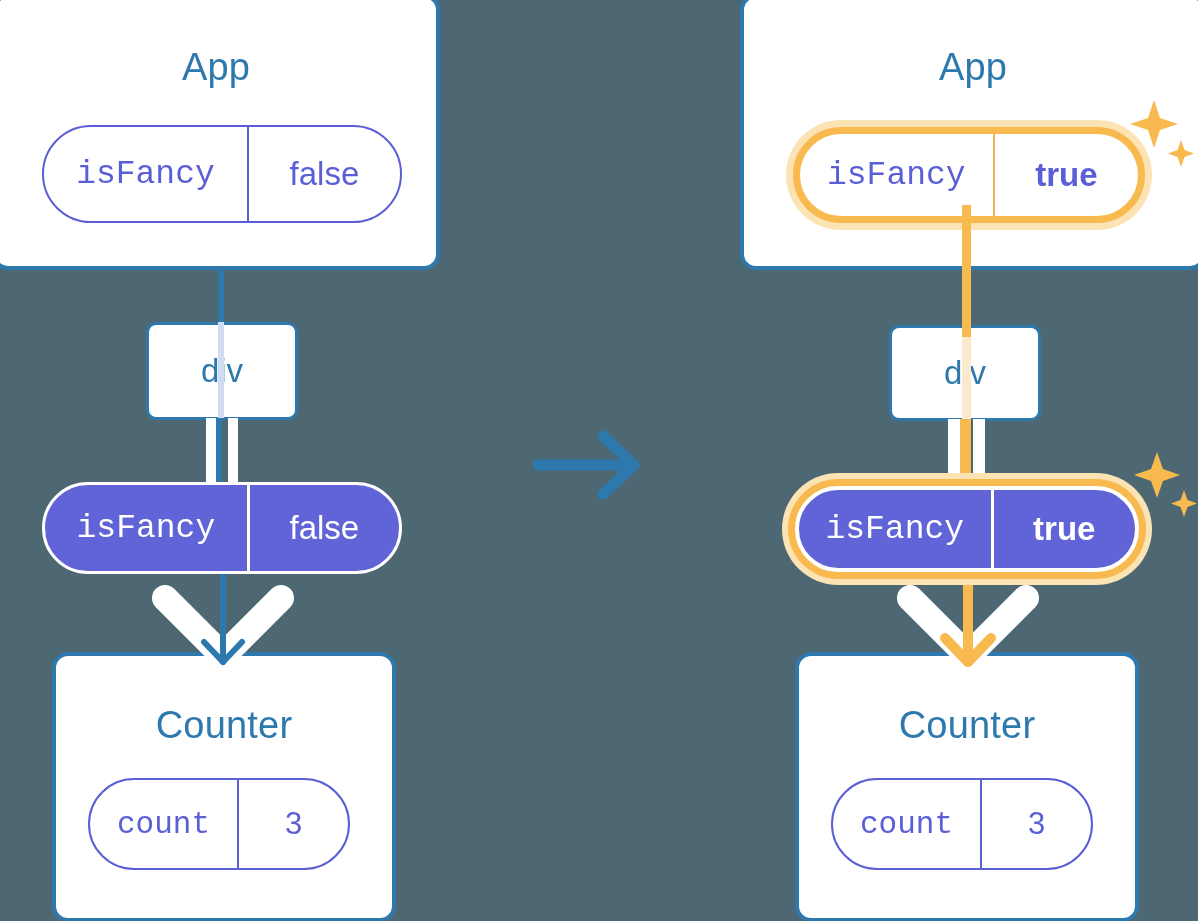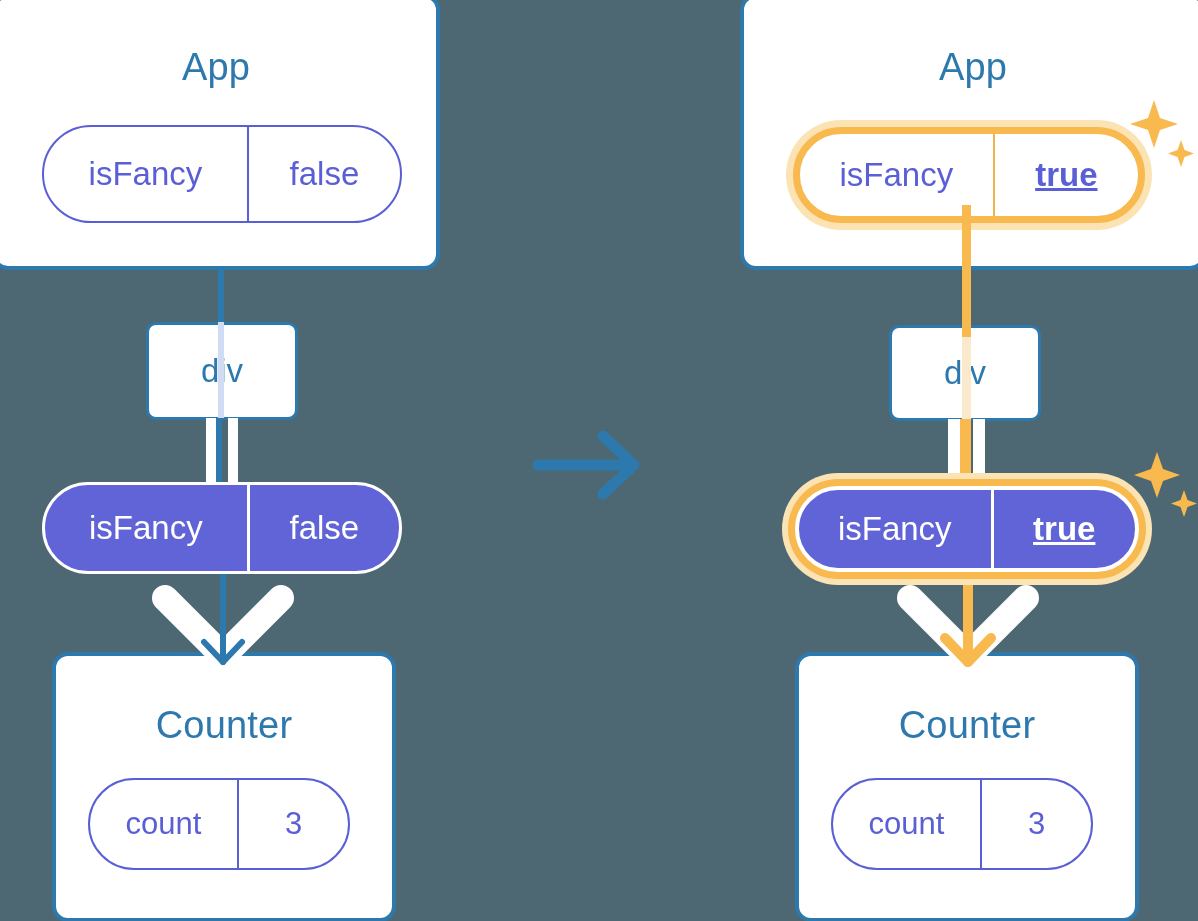--- a/index.html
+++ b/index.html
@@ -46,21 +46,21 @@
     border-radius: 999px;
     z-index: 40;
   }
   .pill .cell {
     display: flex;
     align-items: center;
     justify-content: center;
     box-sizing: border-box;
     white-space: nowrap;
   }
-  .pill .cell.k { flex: 0 0 57%; }
+  .pill .cell.k { flex: 0 0 57%; font-family: Liberation Mono, monospace; }
   .pill .cell.v { flex: 1 1 auto; text-align: center; }
 
   
   .pill.outline {
     background: #ffffff;
     border: 2.5px solid #5b5fd6;
   }
   .pill.outline .cell { color: #5b5fd6; }
   .pill.outline .cell.v { border-left: 2.5px solid #5b5fd6; }
 
@@ -82,21 +82,21 @@
   .pill.hl-outline .cell.v { border-left: 2px solid #f3b34c; }
 
   .pill.hl-solid {
     background: #6064d6;
     border: 4px solid #ffffff;
     box-shadow: 0 0 0 7px #f8b94f, 0 0 0 13px #fce3b4;
   }
   .pill.hl-solid .cell { color: #ffffff; }
   .pill.hl-solid .cell.v { border-left: 3px solid #ffffff; }
 
-  .bold { font-weight: bold; text-decoration: underline; }
+  .bold { font-weight: bold; }
 
   
   .divbox {
     position: absolute;
     background: #ffffff;
     border: 3px solid #2d79ae;
     border-radius: 10px;
     box-sizing: border-box;
     display: flex;
     align-items: center;

